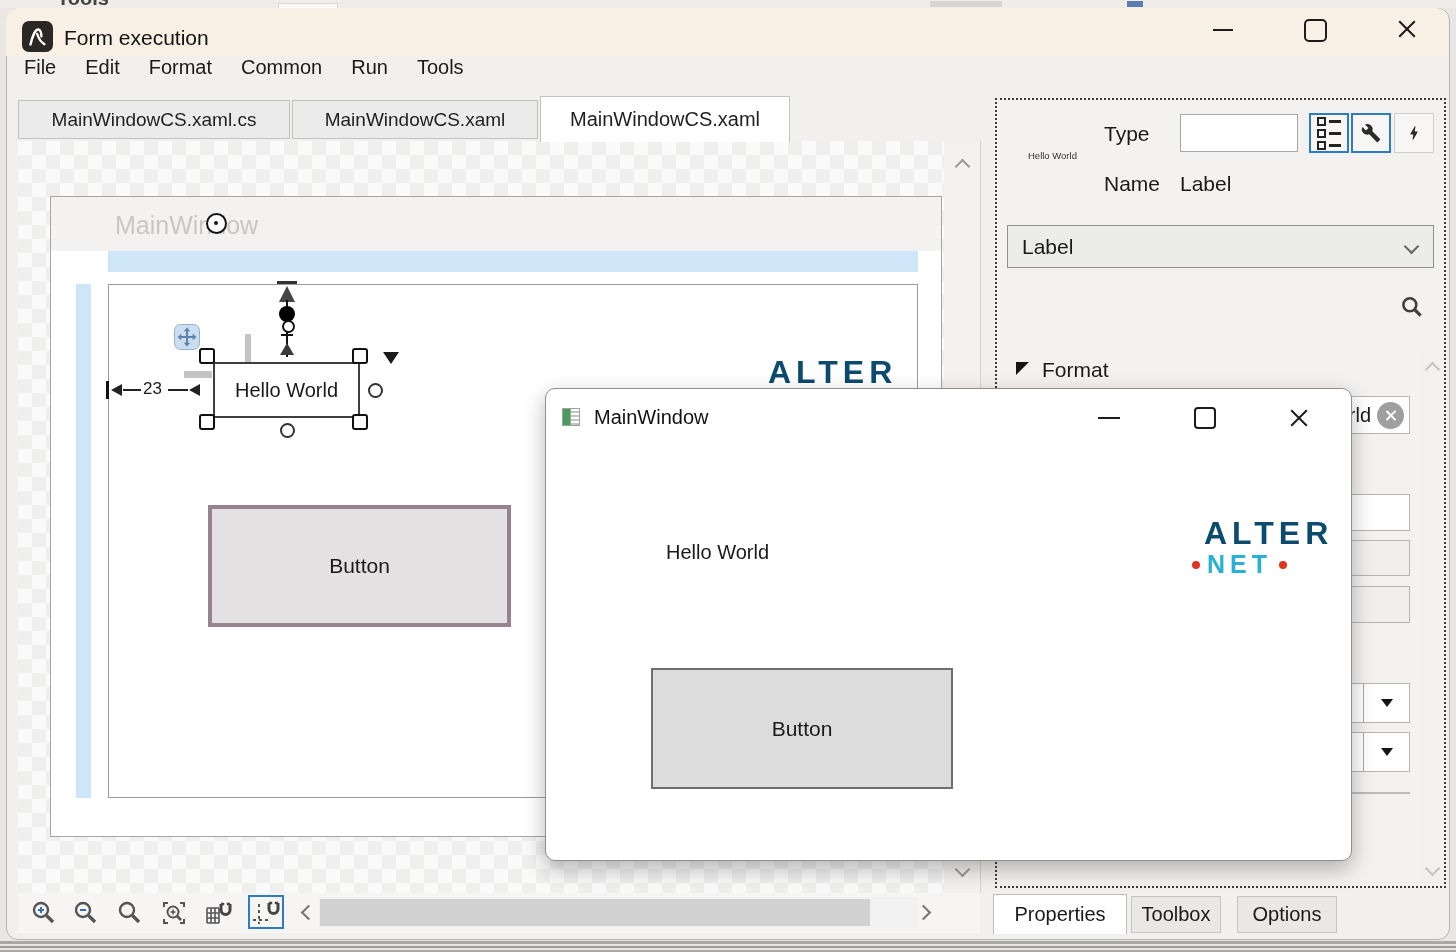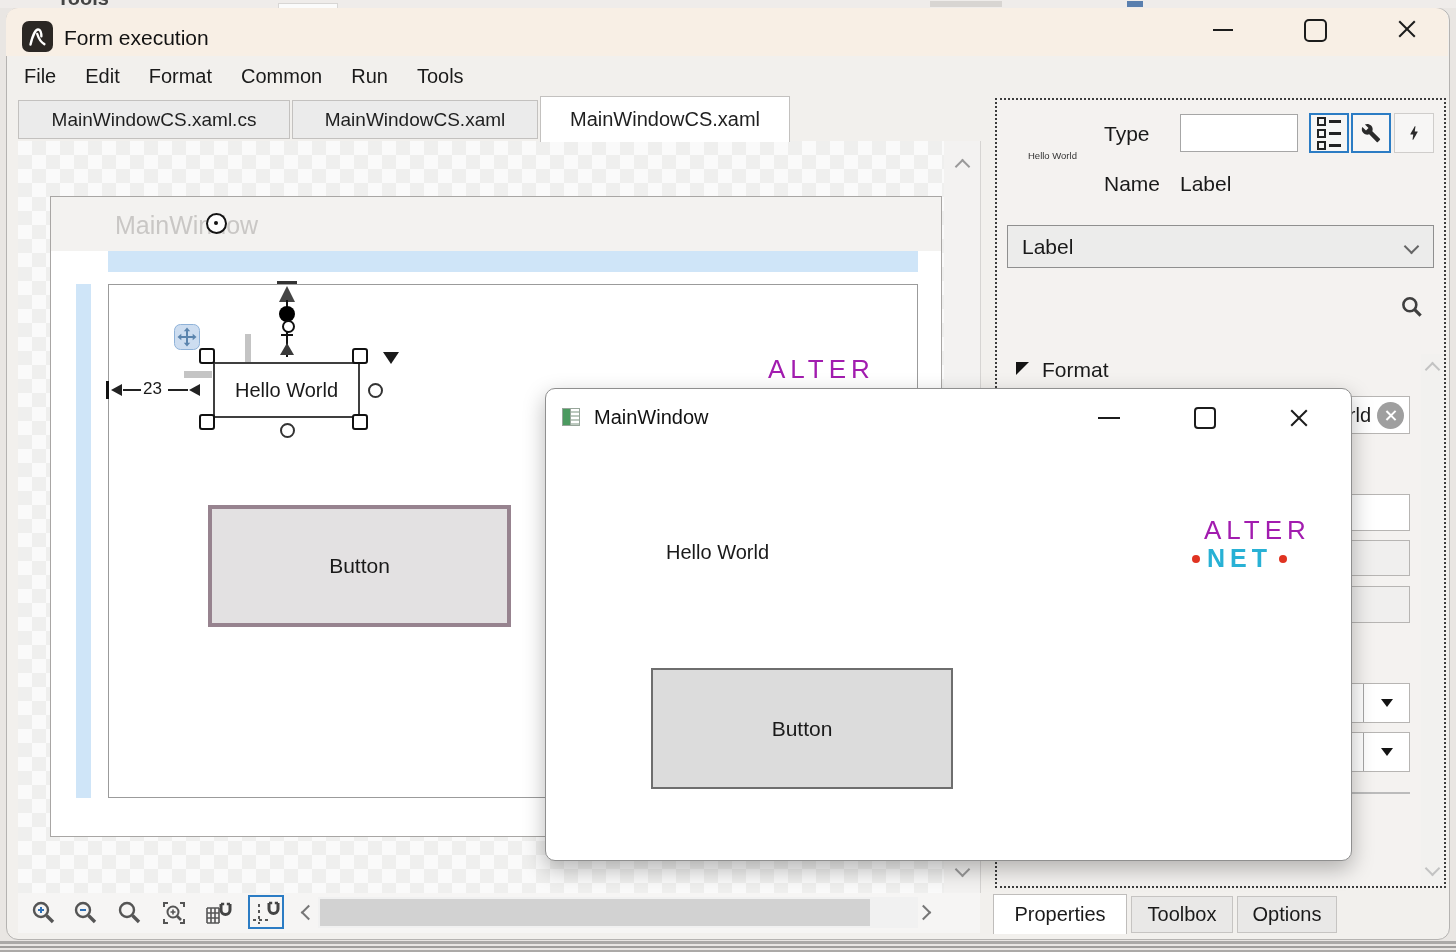--- a/index.html
+++ b/index.html
@@ -12,21 +12,21 @@
   .titlebar{left:6px;top:8px;width:1442px;height:48px;background:#f8efe5;
             border-radius:12px 12px 0 0;z-index:2}
   .app-icon{left:16px;top:13px;width:31px;height:31px;background:#2b2724;border-radius:7px;
             display:flex;align-items:center;justify-content:center}
   .app-title{left:58px;top:18px;font-size:21px;color:#121212}
   .minbar{display:block;width:20px;height:2.4px;background:#1c1c1c}
   .maxbox{display:block;width:19px;height:19px;border:2.2px solid #1c1c1c;border-radius:5px}
   .xmark{position:relative;display:block;width:22px;height:22px}
   .xmark::before,.xmark::after{content:'';position:absolute;left:10px;top:0;width:2px;height:22px;background:#1c1c1c}
   .xmark::before{transform:rotate(45deg)}.xmark::after{transform:rotate(-45deg)}
-  .menubar{left:6px;top:56px;width:1442px;height:40px;display:flex;align-items:center;
+  .menubar{left:6px;top:56px;width:1442px;height:40px;display:flex;
            padding-left:18px;gap:29px;font-size:20px;z-index:2;box-sizing:border-box}
   .menubar span{cursor:default}
   .tab{z-index:3;background:#ebebeb;border:1px solid #c3c1bf;display:flex;align-items:center;
        justify-content:center;font-size:19px;color:#1f1f1f;box-sizing:border-box}
   .tab.active{background:#ffffff;border-bottom:none;font-size:20px}
   
   .checker{background-color:#fafafa;background-image:
       linear-gradient(45deg,#efefee 25%,transparent 25%,transparent 75%,#efefee 75%),
       linear-gradient(45deg,#efefee 25%,transparent 25%,transparent 75%,#efefee 75%);
       background-position:0 0,14px 14px;background-size:28px 28px}
@@ -46,21 +46,21 @@
   .tri-up-sm{width:0;height:0;border-left:7px solid transparent;border-right:7px solid transparent;border-bottom:12px solid #3a3a3a}
   .tri-left{width:0;height:0;border-top:6px solid transparent;border-bottom:6px solid transparent;border-right:11px solid #222}
   .tri-dn-sm{width:0;height:0;border-left:6px solid transparent;border-right:6px solid transparent;border-top:8px solid #141414}
   .chev{display:inline-block;width:9px;height:9px;border-right:2px solid #8a8a8a;border-bottom:2px solid #8a8a8a}
   .c-up{transform:rotate(-135deg)}.c-down{transform:rotate(45deg)}
   .c-left{transform:rotate(135deg)}.c-right{transform:rotate(-45deg)}
   .chev.light{border-color:#c3c3c3}.chev.mid{border-color:#9a9a9a}.chev.dark{border-color:#777}
   .circdot{width:17px;height:17px;border:2px solid #141414;border-radius:50%;position:relative;background:#fff}
   .circdot::after{content:'';position:absolute;left:5.5px;top:5.5px;width:4px;height:4px;border-radius:50%;background:#141414}
   .mark{background:#c4c4c4}
-  .logo-top{font-size:26px;font-weight:normal;letter-spacing:5px;color:#a21caf;line-height:1}
+  .logo-top{font-size:32px;font-weight:bold;letter-spacing:5px;color:#0c4a6e;line-height:1}
   .logo-bot{display:flex;align-items:center;gap:7px;margin-top:3px;line-height:1}
   .logo-net{font-size:25px;font-weight:bold;letter-spacing:5px;color:#28b1d5}
   .logo-dot{width:8px;height:8px;border-radius:50%;background:#e03321}
   
   .vscroll{background:#f3f2f1;border-right:1px solid #d6d4d2}
   .toolbtn{width:32px;height:32px;display:flex;align-items:center;justify-content:center}
   .toolbtn.sel{border:2px solid #2b7cc4;box-sizing:border-box}
   .htrack{background:#f1f1f1}
   .hthumb{background:#d2d2d2}
   
@@ -343,21 +343,21 @@
 
   <div class="a" style="left:424px;top:254px;width:22px;height:530px;background:#f2f1ef">
     <span class="chev c-up light a" style="left:6px;top:10px"></span>
     <span class="chev c-down light a" style="left:6px;bottom:10px"></span>
   </div>
 </div>
 
 <div class="a ptab active" style="left:993px;top:894px;width:134px;height:40px">
   <span>Properties</span>
 </div>
-<div class="a ptab idle" style="left:1131px;top:896px;width:102px;height:37px">
+<div class="a ptab idle" style="left:1131px;top:896px;width:90px;height:37px">
   <span>Toolbox</span>
 </div>
 <div class="a ptab idle" style="left:1237px;top:896px;width:100px;height:37px">
   <span>Options</span>
 </div>
 
 <div class="a popup">
   <div class="form-icon">
     <span class="col"></span>
       <span class="lines"></span>

